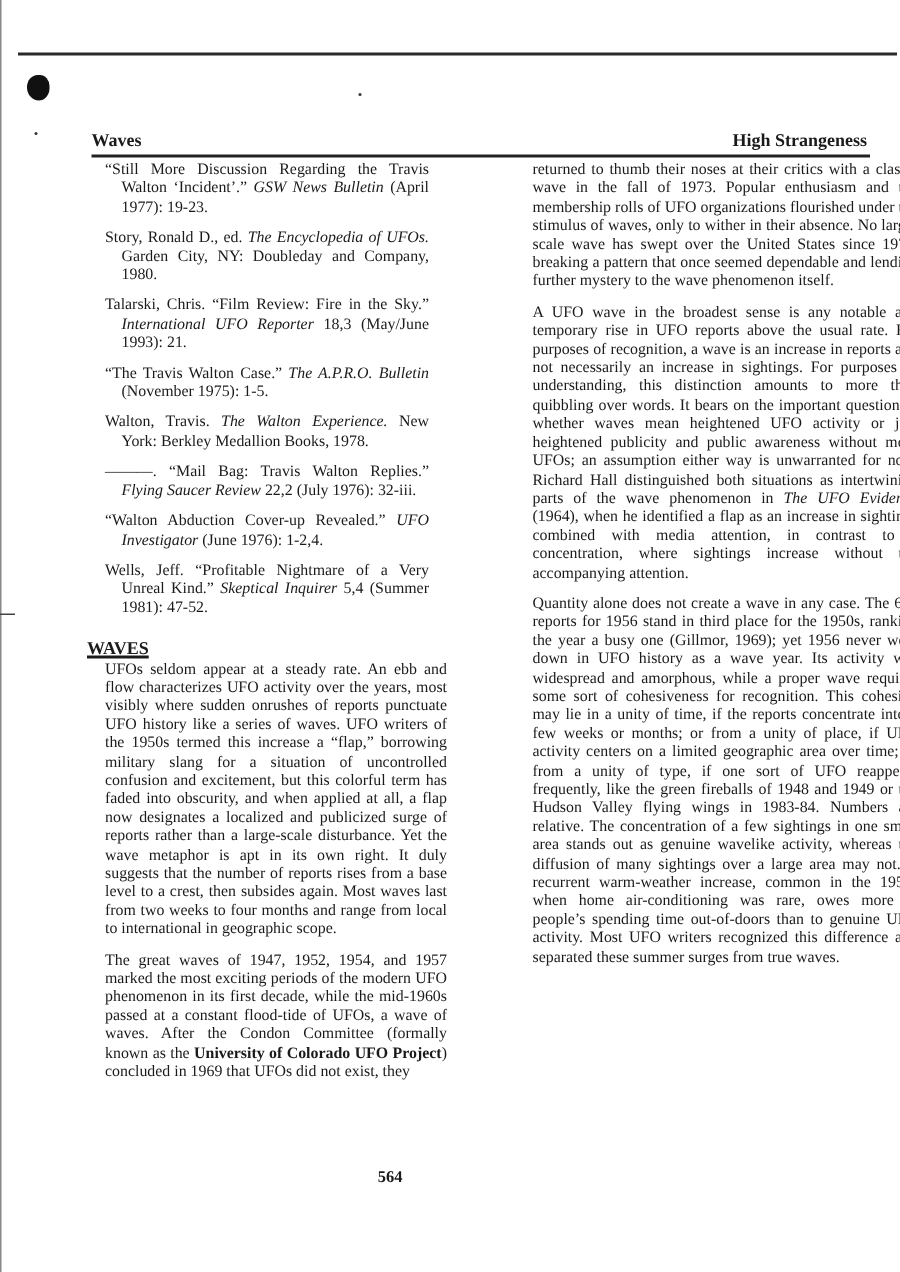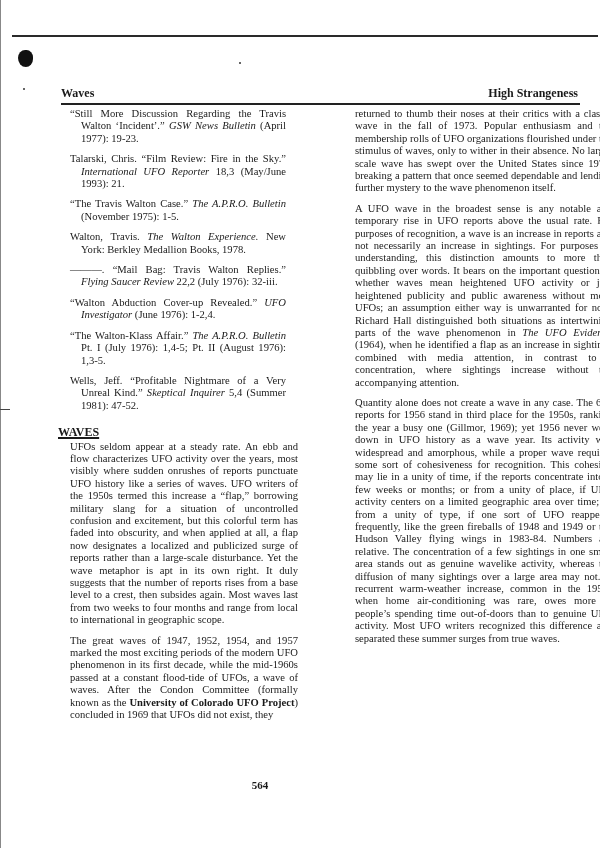--- a/index.html
+++ b/index.html
@@ -64,26 +64,26 @@
 <div class="scan-speck" style="left:23px;top:88px;"></div>
 
 <div class="running-head">
   <span class="left">Waves</span>
   <span class="right">High Strangeness</span>
 </div>
 
 <div class="col col-left">
   <div id="refs">
       <p class="ref"><span>“Still More Discussion Regarding the Travis Walton ‘Incident’.” </span><i>GSW News Bulletin</i><span> (April 1977): 19-23.</span></p>
+      <p class="ref"><span>Story, Ronald D., ed. </span><i>The Encyclopedia of UFOs.</i><span> Garden City, NY: Doubleday and Company, 1980.</span></p>
       <p class="ref"><span>Talarski, Chris. “Film Review: Fire in the Sky.” </span><i>International UFO Reporter</i><span> 18,3 (May/June 1993): 21.</span></p>
       <p class="ref"><span>“The Travis Walton Case.” </span><i>The A.P.R.O. Bulletin</i><span> (November 1975): 1-5.</span></p>
       <p class="ref"><span>Walton, Travis. </span><i>The Walton Experience.</i><span> New York: Berkley Medallion Books, 1978.</span></p>
       <p class="ref"><span>———. “Mail Bag: Travis Walton Replies.” </span><i>Flying Saucer Review</i><span> 22,2 (July 1976): 32-iii.</span></p>
       <p class="ref"><span>“Walton Abduction Cover-up Revealed.” </span><i>UFO Investigator</i><span> (June 1976): 1-2,4.</span></p>
-      <p class="ref"><span>“The Walton-Klass Affair.” </span><i>The A.P.R.O. Bulletin</i><span> Pt. I (July 1976): 1,4-5; Pt. II (August 1976): 1,3-5.</span></p>
       <p class="ref"><span>Wells, Jeff. “Profitable Nightmare of a Very Unreal Kind.” </span><i>Skeptical Inquirer</i><span> 5,4 (Summer 1981): 47-52.</span></p>
     </div>
   <div class="section-head">WAVES</div>
   <p class="para">UFOs seldom appear at a steady rate. An ebb and flow characterizes UFO activity over the years, most visibly where sudden onrushes of reports punctuate UFO history like a series of waves. UFO writers of the 1950s termed this increase a “flap,” borrowing mili­tary slang for a situation of uncontrolled confusion and excitement, but this colorful term has faded into obscurity, and when applied at all, a flap now desig­nates a localized and publicized surge of reports rather than a large-scale disturbance. Yet the wave metaphor is apt in its own right. It duly suggests that the number of reports rises from a base level to a crest, then subsides again. Most waves last from two weeks to four months and range from local to inter­national in geographic scope.</p>
   <p class="para"><span>The great waves of 1947, 1952, 1954, and 1957 marked the most exciting periods of the modern UFO phenomenon in its first decade, while the mid-1960s passed at a constant flood-tide of UFOs, a wave of waves. After the Condon Committee (formally known as the </span><b>University of Colorado UFO Project</b><span>) concluded in 1969 that UFOs did not exist, they</span></p>
 </div>
 
 <div class="col col-right">
   <p class="para">returned to thumb their noses at their critics with a classic wave in the fall of 1973. Popular enthusiasm and the membership rolls of UFO organizations flour­ished under the stimulus of waves, only to wither in their absence. No large-scale wave has swept over the United States since 1973, breaking a pattern that once seemed dependable and lending further mys­tery to the wave phenomenon itself.</p>
   <p class="para"><span>A UFO wave in the broadest sense is any notable and temporary rise in UFO reports above the usual rate. For purposes of recognition, a wave is an increase in reports and not necessarily an increase in sightings. For purposes of understanding, this distinction amounts to more than quibbling over words. It bears on the important question of whether waves mean heightened UFO activity or just heightened publicity and public awareness without more UFOs; an as­sumption either way is unwarranted for now. Richard Hall distinguished both situations as intertwining parts of the wave phenomenon in </span><i>The UFO Evidence</i><span> (1964), when he identified a flap as an increase in sightings combined with media attention, in contrast to a concentration, where sightings increase without the accompanying attention.</span></p>

